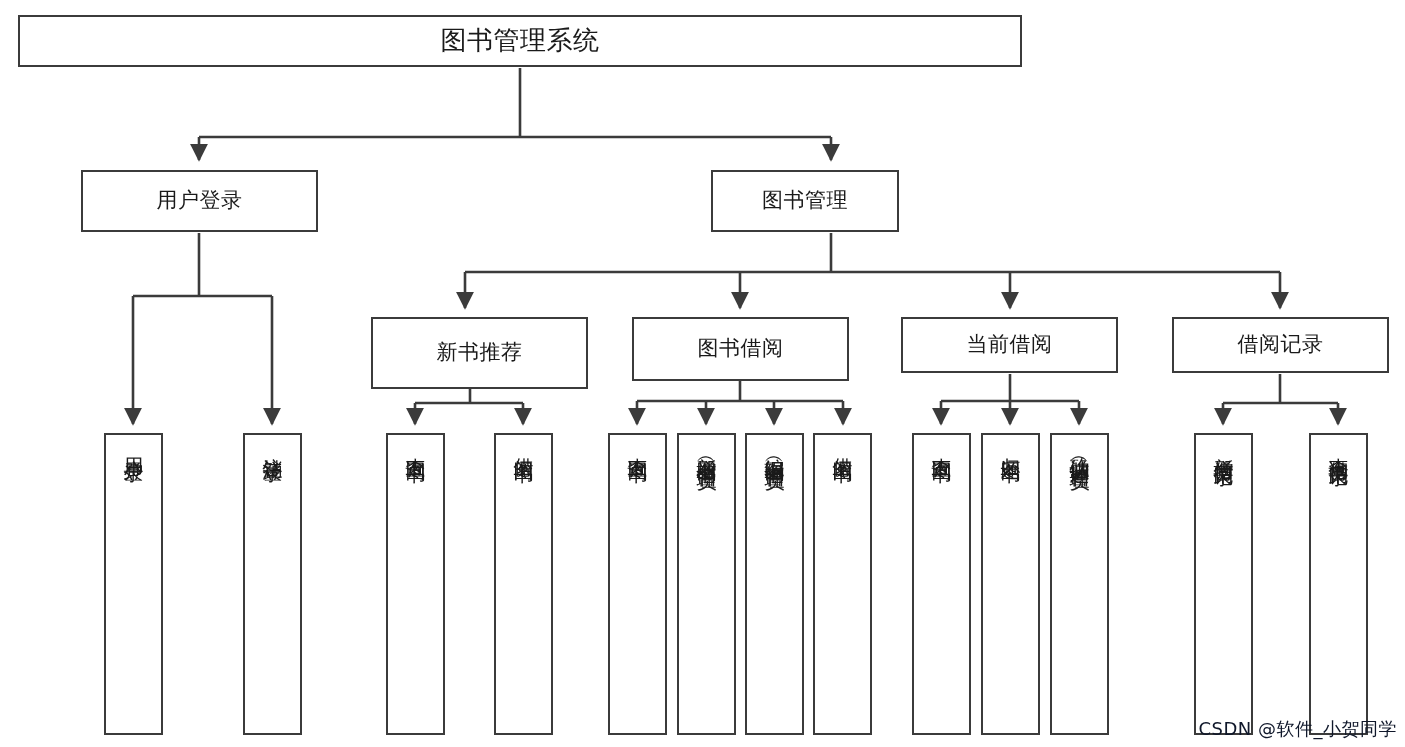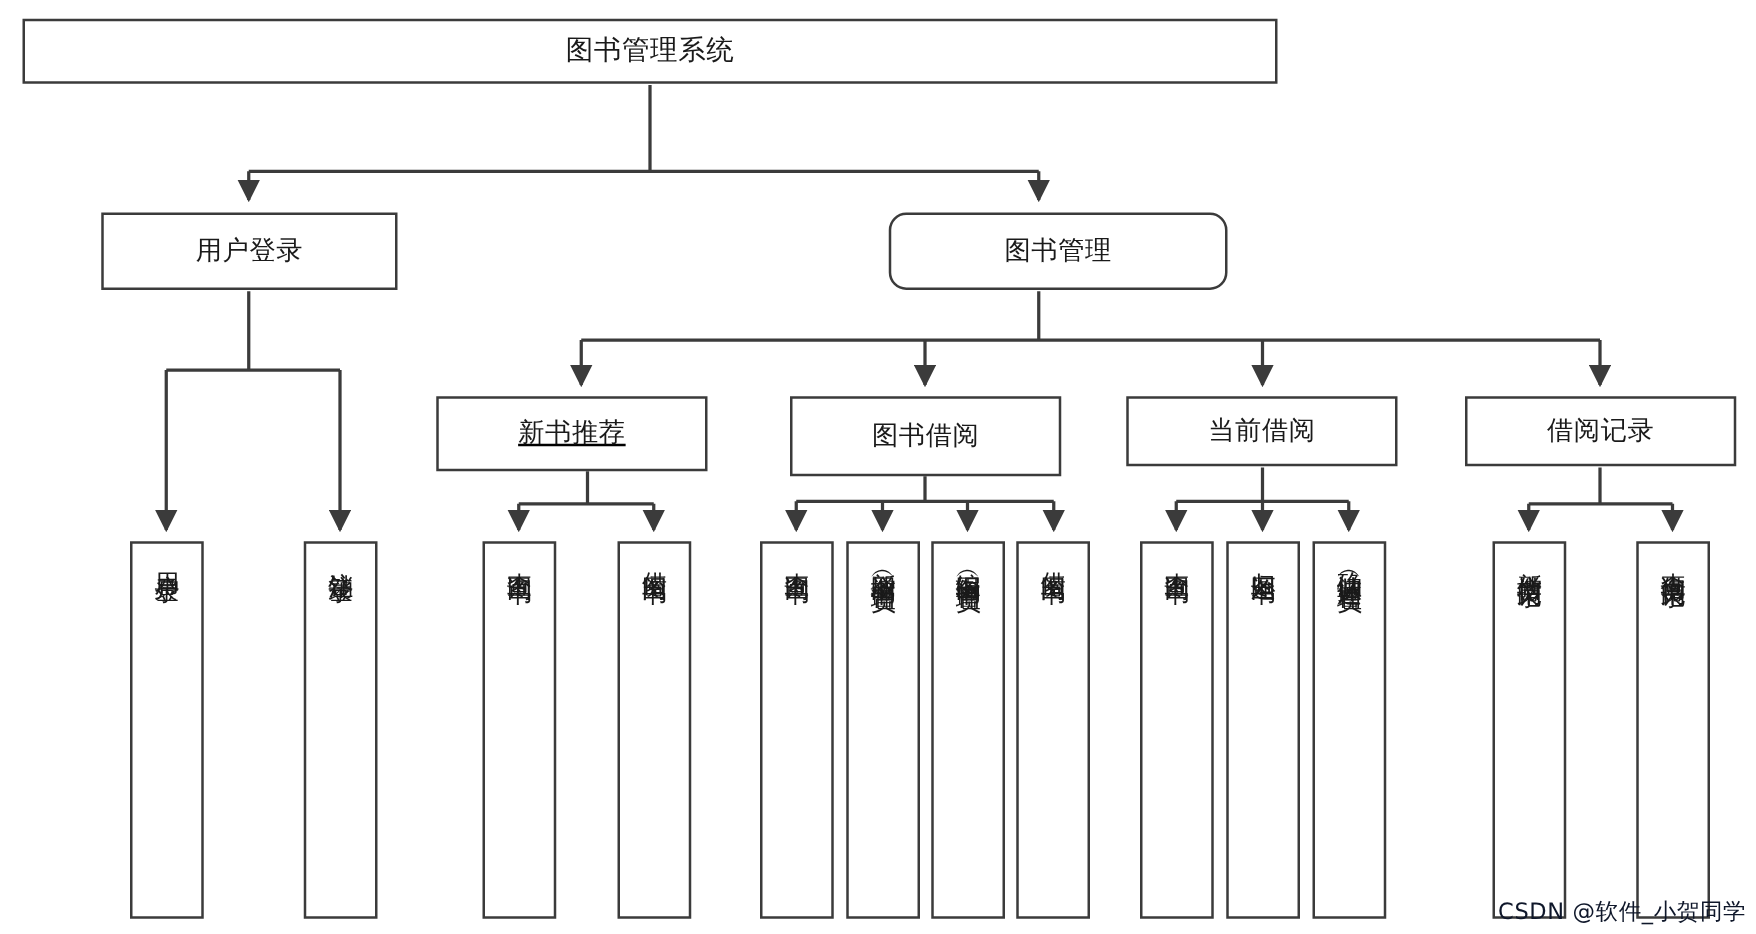--- a/index.html
+++ b/index.html
@@ -50,21 +50,21 @@
   }
   .node.vertical .node-label {
     writing-mode: vertical-rl;
     text-orientation: upright;
     font-size: 20px;
     line-height: 1.05;
     letter-spacing: 2px;
     white-space: pre;
   }
   .node.root .node-label {
-    font-size: 22px;
+    font-size: 26px;
     text-align: center;
   }
   #watermark {
     position: absolute;
     right: 8px;
     bottom: 6px;
     color: #0f172a;
     font-size: 18px;
     letter-spacing: 0.5px;
     z-index: 6;
@@ -127,25 +127,25 @@
     </g>
   </svg>
 
   <div class="node root" style="left:18px; top:15px; width:1004px; height:52px;">
     <span class="node-label">图书管理系统</span>
   </div>
 
   <div class="node" style="left:81px; top:170px; width:237px; height:62px;">
     <span class="node-label">用户登录</span>
   </div>
-  <div class="node" style="left:711px; top:170px; width:271px; height:62px;border-radius:14px;">
+  <div class="node" style="left:711px; top:170px; width:188px; height:62px;">
     <span class="node-label">图书管理</span>
   </div>
 
-  <div class="node" style="left:349px; top:317px; width:217px; height:60px;text-decoration:underline;">
+  <div class="node" style="left:371px; top:317px; width:217px; height:72px;">
     <span class="node-label">新书推荐</span>
   </div>
   <div class="node" style="left:632px; top:317px; width:217px; height:64px;">
     <span class="node-label">图书借阅</span>
   </div>
   <div class="node" style="left:901px; top:317px; width:217px; height:56px;">
     <span class="node-label">当前借阅</span>
   </div>
   <div class="node" style="left:1172px; top:317px; width:217px; height:56px;">
     <span class="node-label">借阅记录</span>

